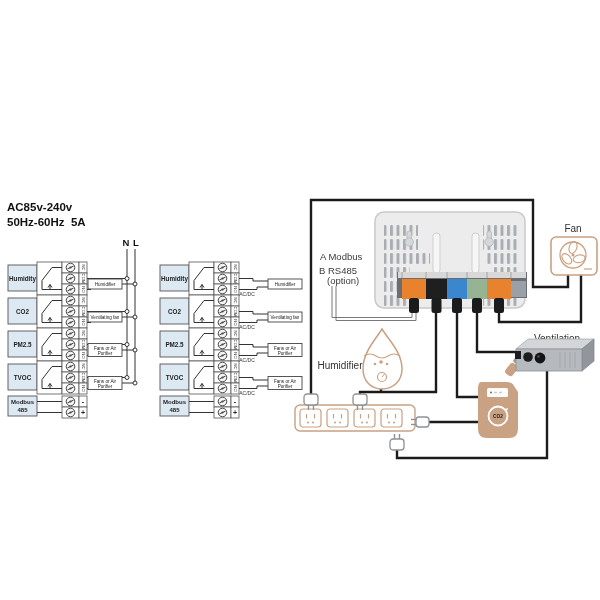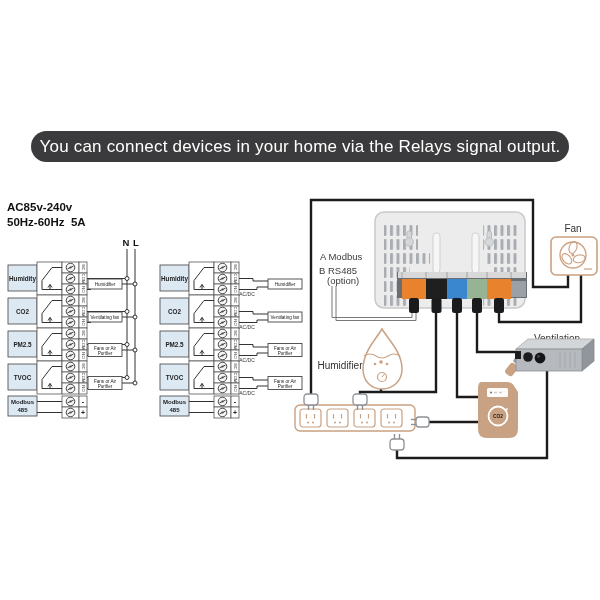--- a/index.html
+++ b/index.html
@@ -27,23 +27,20 @@
   .t95{font-size:9.5px;fill:#3a3a3a;}
   .t10{font-size:10px;fill:#333;}
   .t11{font-size:11.5px;font-weight:bold;fill:#111;}
   .tanline{stroke:#C9A183;fill:none;}
 </style>
 </head>
 <body>
 
 <div class="stage">
 
-  <div class="banner">
-    <span>You can connect devices in your home via the Relays signal output.</span>
-  </div>
 
   <svg class="art" width="600" height="600" viewBox="0 0 600 600">
     <defs>
       <pattern id="slots" width="6.5" height="14" patternUnits="userSpaceOnUse">
         <rect x="0" y="1" width="3" height="11" rx="1.2" fill="#a9adb2"></rect>
       </pattern>
       <g id="screw">
         <circle r="4.3" fill="#f4f4f4" stroke="#444" stroke-width="1"></circle>
         <line x1="-3" y1="1.4" x2="3" y2="-1.4" stroke="#444" stroke-width="1"></line>
         <circle r="1.1" fill="#444"></circle>

